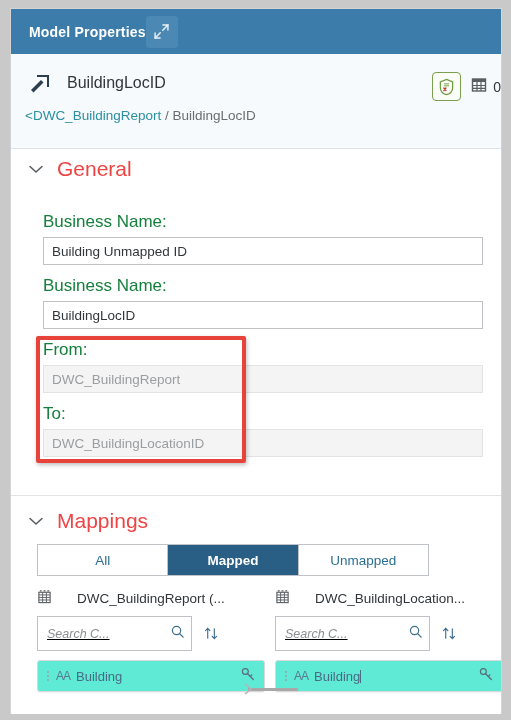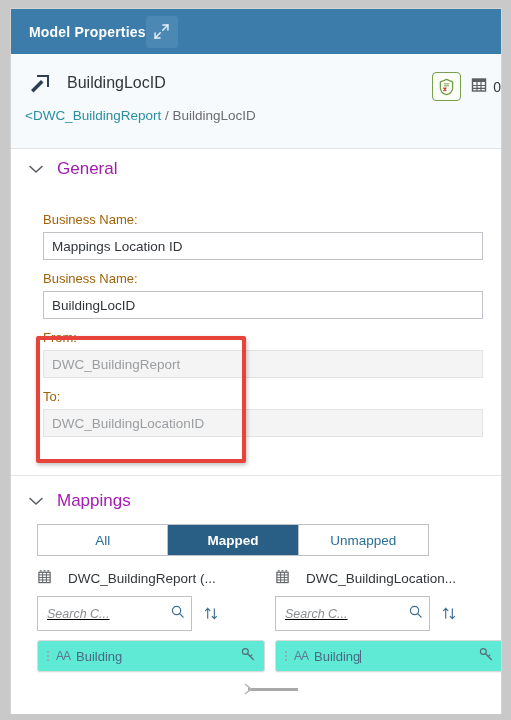--- a/index.html
+++ b/index.html
@@ -125,32 +125,32 @@
     padding: 10px 0 8px 18px;
     height: 38px;
     box-sizing: border-box;
   }
   .section-header .chev {
     color: #5a5e62;
     display: flex;
     align-items: center;
   }
   .section-header .stitle {
-    font-size: 17px;
-    color: #a21caf;
+    font-size: 21px;
+    color: #ef4444;
   }
   .section-body { padding: 0 18px 0 32px; }
   .divider {
     height: 1px;
     background: #e2e4e6;
     margin: 0;
   }
   .field-label {
-    font-size: 13px;
-    color: #a16207;
+    font-size: 17px;
+    color: #15803d;
     margin: 11px 0 5px 0;
   }
   .field-input {
     height: 28px;
     border: 1px solid #bfc3c7;
     background: #ffffff;
     font-size: 13.5px;
     color: #32363a;
     display: flex;
     align-items: center;
@@ -206,21 +206,21 @@
   
   .map-cols {
     display: flex;
     margin-top: 12px;
     gap: 10px;
   }
   .map-col { width: 228px; flex: 0 0 228px; }
   .map-col-header {
     display: flex;
     align-items: center;
-    gap: 16px;
+    gap: 25px;
     font-size: 13.5px;
     color: #32363a;
     height: 20px;
     white-space: nowrap;
     overflow: hidden;
   }
   .map-search-row {
     display: flex;
     align-items: center;
     gap: 8px;
@@ -372,21 +372,21 @@
         <svg width="14" height="9" viewBox="0 0 14 9">
           <path d="M1 1.5 L7 7 L13 1.5" fill="none" stroke="#5a5e62" stroke-width="1.6" stroke-linecap="round"></path>
         </svg>
       </span>
       <span class="stitle">General</span>
     </div>
 
     <div class="section-body" style="padding-top:14px;">
       <div>
         <div class="field-label">Business Name:</div>
-        <div class="field-input">Mappings Location ID</div>
+        <div class="field-input">Building Unmapped ID</div>
       </div>
       <div>
         <div class="field-label">Business Name:</div>
         <div class="field-input">BuildingLocID</div>
       </div>
       <div>
         <div class="field-label">From:</div>
         <div class="field-input readonly">DWC_BuildingReport</div>
       </div>
       <div>

